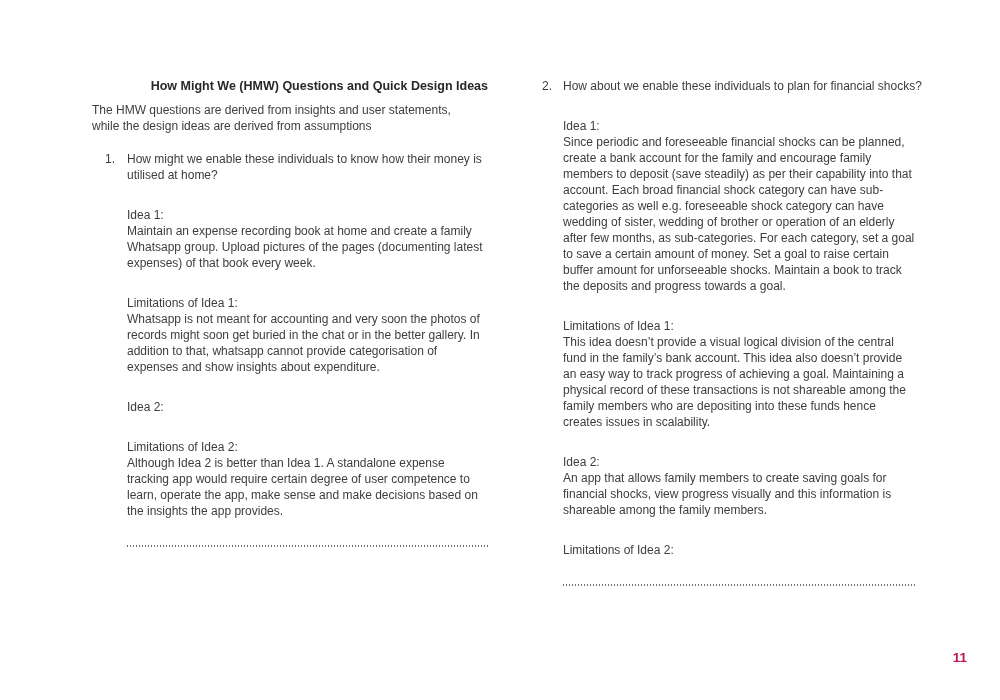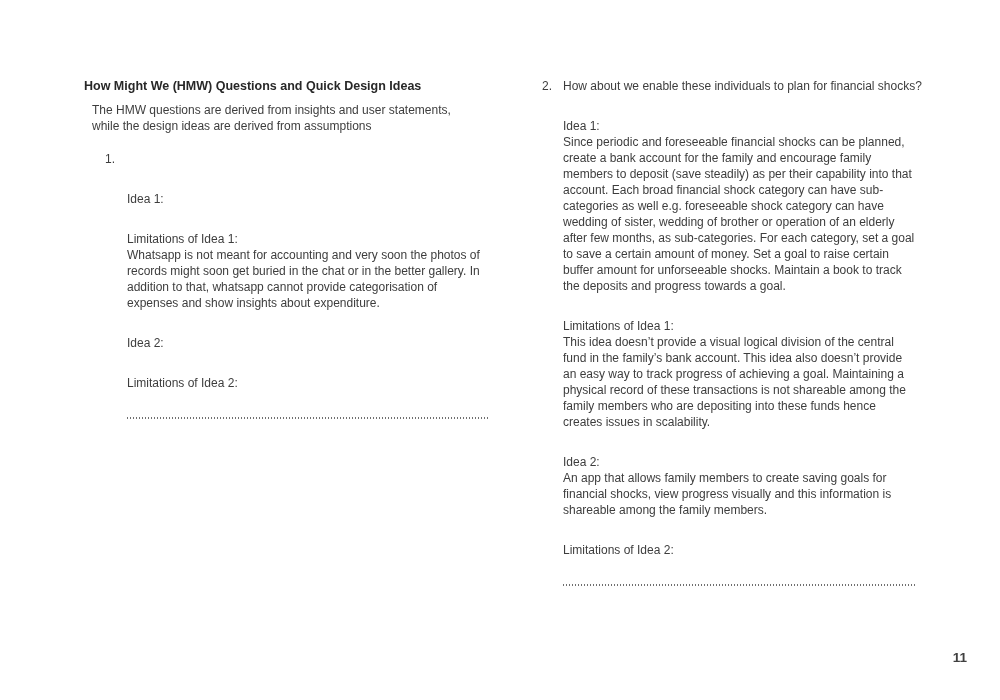--- a/index.html
+++ b/index.html
@@ -23,20 +23,21 @@
   .col { position: absolute; top: 78px; }
   .col-left  { left: 84px;  width: 404px; }
   .col-right { left: 540px; width: 400px; }
 
   h1.doc-heading {
     margin: 0;
     font-size: 12.5px;
     line-height: 16px;
     font-weight: bold;
     color: #282828;
+    text-align: right;
   }
   p.subtitle { margin: 8px; }
 
   .question-row { display: flex; margin-top: 17px; }
   .question-row:first-child { margin-top: 0; }
   .q-num { flex: none; }
   .col-left  .question-row { padding-left: 21px; }
   .col-left  .q-num { width: 22px; }
   .col-right .question-row { padding-left: 2px; }
   .col-right .q-num { width: 21px; }
@@ -54,49 +55,52 @@
     height: 2px;
     background: repeating-linear-gradient(to right, #707070 0 1px, transparent 1px 3px);
   }
 
   .page-number {
     position: absolute;
     top: 650px;
     right: 33px;
     font-size: 13.5px;
     font-weight: 600;
-    color: #404040;
+    color: #be185d;
   }
 </style>
 </head>
 <body>
 
 <div class="page">
 
   <section class="col col-left">
     <h1 class="doc-heading">How Might We (HMW) Questions and Quick Design Ideas</h1>
     <p class="subtitle">The HMW questions are derived from insights and user statements, while the design ideas are derived from assumptions</p>
 
     <div class="question-row">
       <span class="q-num">1.</span>
+      <span class="q-text">How might we enable these individuals to know how their money is utilised at home?</span>
     </div>
 
     <div class="content">
       <div class="section">
         <div class="section-label">Idea 1:</div>
+        <p class="section-body">Maintain an expense recording book at home and create a family Whatsapp group. Upload pictures of the pages (documenting latest expenses) of that book every week.</p>
       </div>
       <div class="section">
         <div class="section-label">Limitations of Idea 1:</div>
         <p class="section-body">Whatsapp is not meant for accounting and very soon the photos of records might soon get buried in the chat or in the better gallery. In addition to that, whatsapp cannot provide categorisation of expenses and show insights about expenditure.</p>
       </div>
       <div class="section">
         <div class="section-label">Idea 2:</div>
       </div>
       <div class="section">
         <div class="section-label">Limitations of Idea 2:</div>
+        <p class="section-body">Although Idea 2 is better than Idea 1. A standalone expense tracking app would require certain degree of user competence to learn, operate the app, make sense and make decisions based on the insights the app provides.</p>
       </div>
       <div class="divider"></div>
     </div>
   </section>
 
   <section class="col col-right">
     <div class="question-row">
       <span class="q-num">2.</span>
       <span class="q-text">How about we enable these individuals to plan for financial shocks?</span>
     </div>

